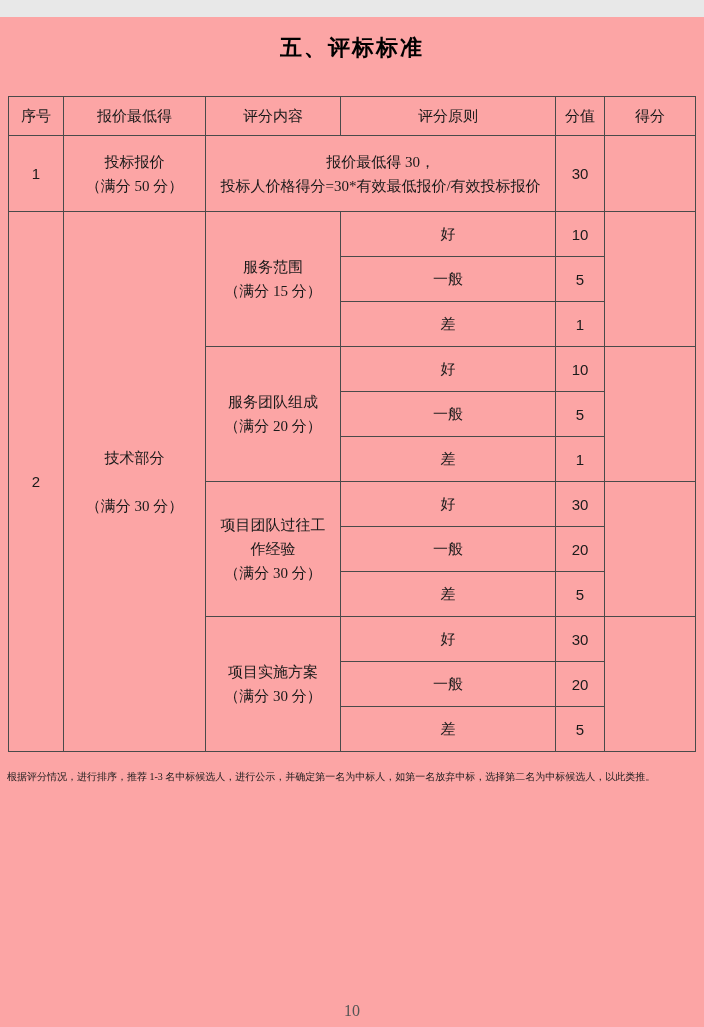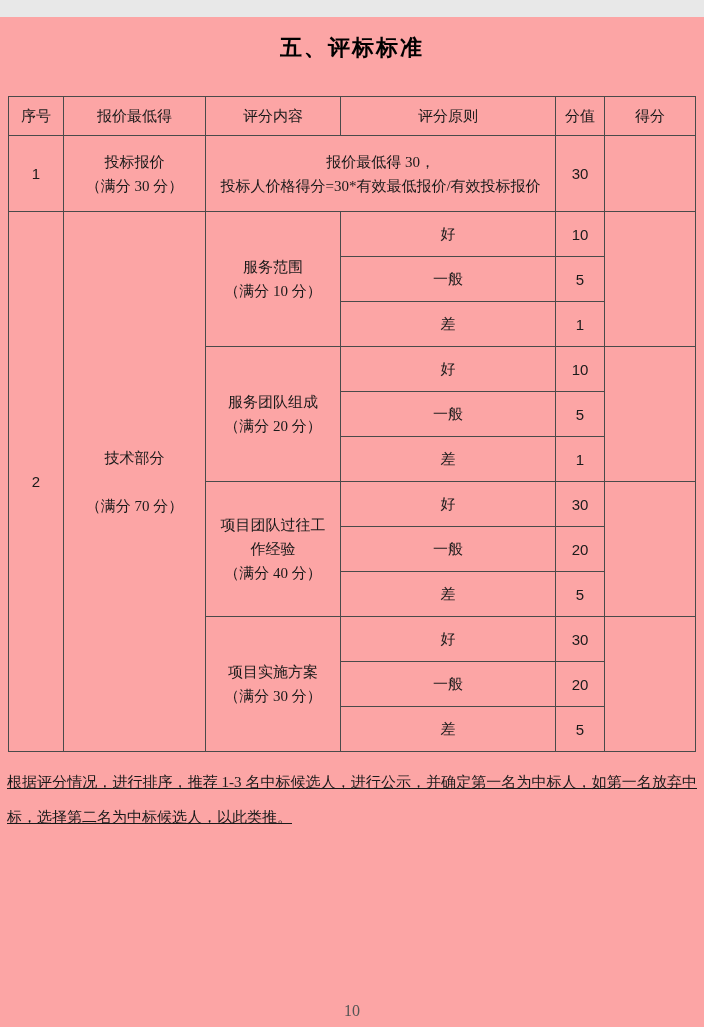--- a/index.html
+++ b/index.html
@@ -37,25 +37,24 @@
     padding: 2px 4px;
     overflow: hidden;
   }
   .pre { white-space: pre-line; line-height: 1.6; }
   .num { font-family: "Liberation Sans", "DejaVu Sans", sans-serif; font-size: 15px; }
   tr.h-header { height: 39px; }
   tr.h-price  { height: 76px; }
   tr.h-crit   { height: 45px; }
   .footer-note {
     margin: 13px 7px 0 7px;
-    font-size: 15px;
+    font-size: 10px;
     line-height: 2.33;
     text-align: justify;
     color: #1a1a1a;
-    text-decoration: underline;
   }
   .page-number {
     position: absolute;
     left: 0; right: 0;
     bottom: 24px;
     text-align: center;
     font-size: 16px;
     color: #555555;
     font-family: "Liberation Serif", serif;
   }
@@ -82,34 +81,34 @@
         <th>报价最低得</th>
         <th>评分内容</th>
         <th>评分原则</th>
         <th>分值</th>
         <th>得分</th>
       </tr>
 
       <tr class="h-price">
         <td class="num">1</td>
         <td class="pre">投标报价
-（满分 30 分）</td>
+（满分 50 分）</td>
         <td class="pre" colspan="2">报价最低得 30，
 投标人价格得分=30*有效最低报价/有效投标报价</td>
         <td class="num">30</td>
         <td></td>
       </tr>
 
       <tr class="h-crit">
         <td class="num" rowspan="12">2</td>
         <td class="pre" rowspan="12">技术部分
 
-（满分 70 分）</td>
+（满分 30 分）</td>
         <td class="pre" rowspan="3">服务范围
-（满分 10 分）</td>
+（满分 15 分）</td>
         <td>好</td>
         <td class="num">10</td>
         <td rowspan="3"></td>
       </tr>
       <tr class="h-crit">
         <td>一般</td>
         <td class="num">5</td>
       </tr>
       <tr class="h-crit">
         <td>差</td>
@@ -128,21 +127,21 @@
         <td class="num">5</td>
       </tr>
       <tr class="h-crit">
         <td>差</td>
         <td class="num">1</td>
       </tr>
 
       <tr class="h-crit">
         <td class="pre" rowspan="3">项目团队过往工
 作经验
-（满分 40 分）</td>
+（满分 30 分）</td>
         <td>好</td>
         <td class="num">30</td>
         <td rowspan="3"></td>
       </tr>
       <tr class="h-crit">
         <td>一般</td>
         <td class="num">20</td>
       </tr>
       <tr class="h-crit">
         <td>差</td>

